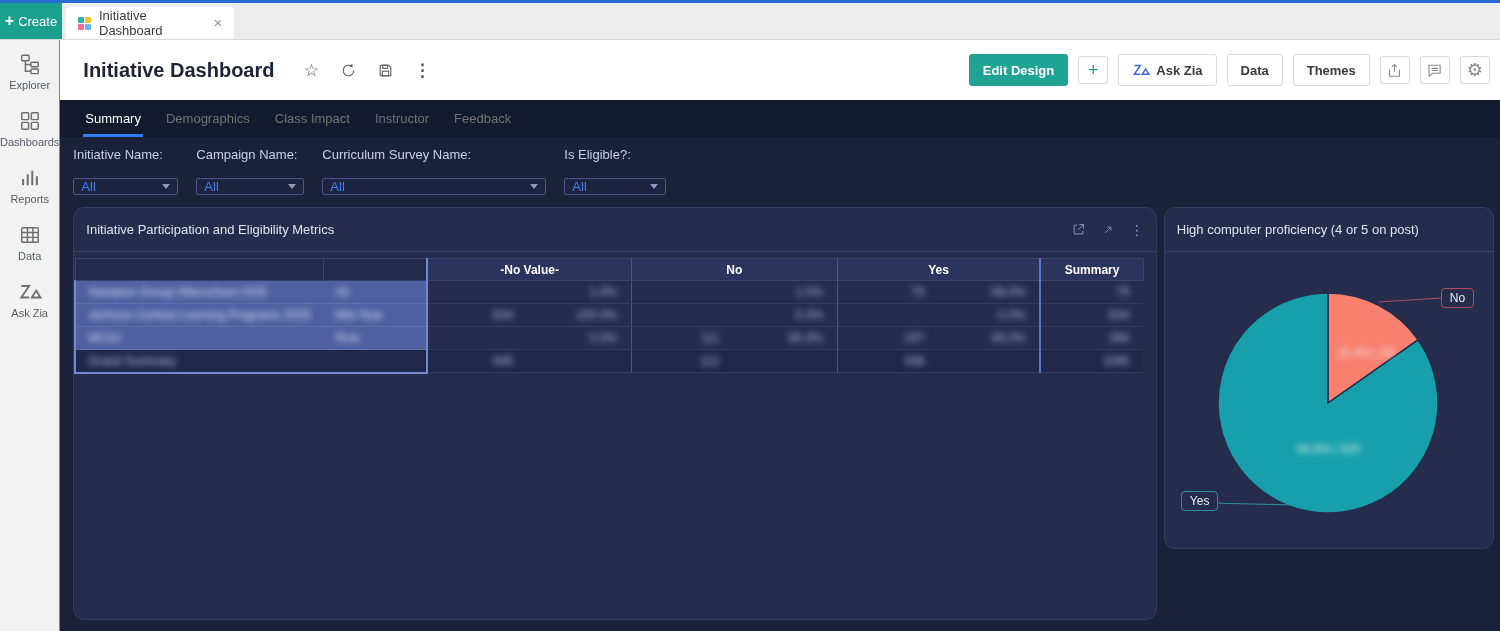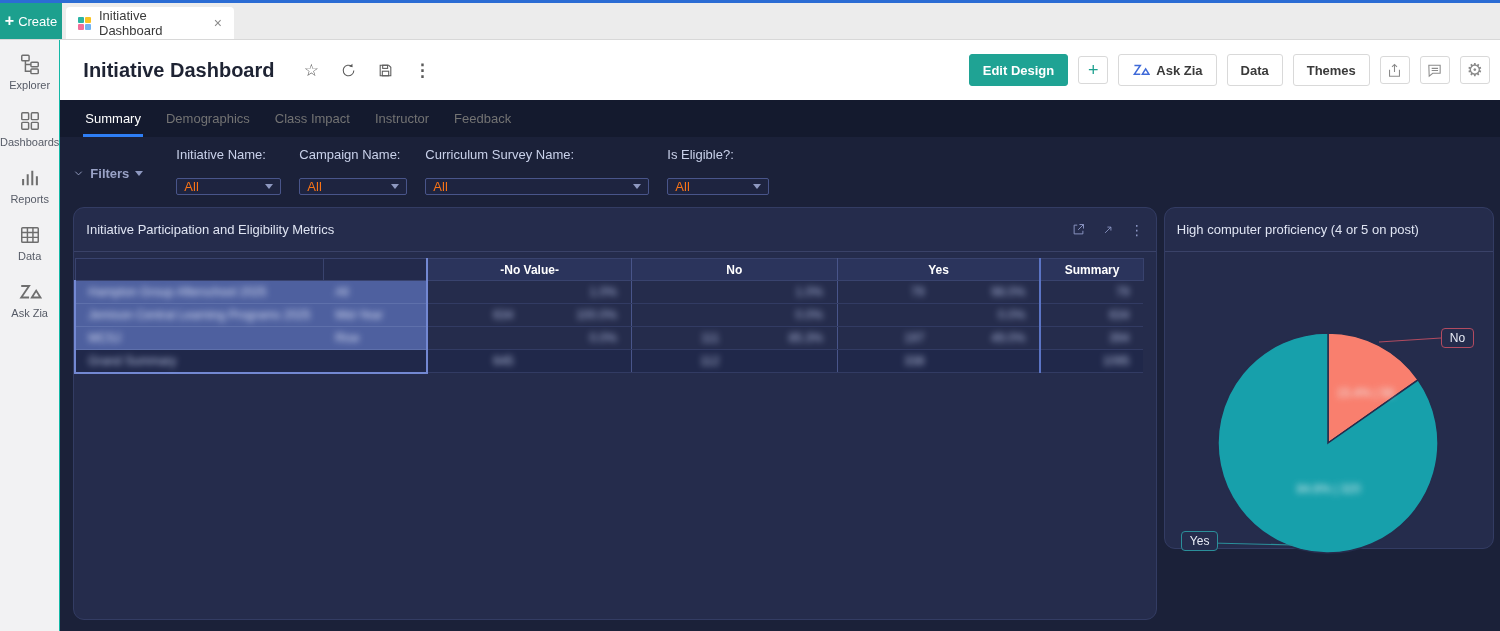--- a/index.html
+++ b/index.html
@@ -58,21 +58,21 @@
 
   .filtersbar { height:57px; display:flex; padding:10px 0 0 13px; }
   .filters-toggle { display:flex; align-items:center; gap:6px; color:#99a2c6; font-size:13px;
           font-weight:bold; margin-top:6px; width:103px; cursor:pointer; }
   .filters-toggle svg { stroke:#99a2c6; fill:none; stroke-width:2; }
   .caret { width:0; height:0; border-left:4px solid transparent; border-right:4px solid transparent;
           border-top:5px solid #8e98c0; }
   .fgroup { display:flex; flex-direction:column; gap:16px; margin-right:18px; }
   .flabel { font-size:13px; color:#c9d1ea; }
   .fselect { height:21px; border:1px solid #49558a; border-radius:2px; background:#1e2440;
-          display:flex; align-items:center; padding:0 7px; font-size:13px; color:#f97316;
+          display:flex; align-items:center; padding:0 7px; font-size:13px; color:#3b82f6;
           justify-content:space-between; cursor:pointer; }
   .w105{width:105px}.w108{width:108px}.w224{width:224px}.w102{width:102px}
   .ml23{}
 
   .content { flex:1; display:flex; align-items:flex-start; padding:13px 8px 11px 13px; gap:7px; }
   .card { background:#252c4c; border:1px solid #333c63; border-radius:11px; }
   .card-head { height:44px; display:flex; align-items:center; padding:0 12px;
           border-bottom:1px solid #3a4268; }
   .card-title { font-size:13px; color:#dfe4f2; }
   .card-icons { margin-left:auto; display:flex; align-items:center; gap:15px; }
@@ -91,21 +91,21 @@
   tr.data td.hl { background:#4e609f; border-bottom:1px solid #5e70ab; }
   .sel-l { border-left:2px solid #7388d2; }
   .sel-r { border-right:2px solid #7388d2; }
   .grp-r { border-right:1px solid #49558a; }
   .sum-l { border-right:2px solid #5b74c4; }
   tr.grand td { background:#20284a; color:#c5cfec; }
   tr.grand td.name { border-bottom:2px solid #7388d2; }
   .redacted { filter:blur(3px); opacity:.9; }
 
   
-  .pie-card { width:330px; height:342px; display:flex; flex-direction:column;gap:40px; }
+  .pie-card { width:330px; height:342px; display:flex; flex-direction:column; }
   .pie-body { position:relative; flex:1; }
   .pie-body svg { position:absolute; left:0; top:0; }
   .callout { position:absolute; font-size:12px; color:#e8ebf5; background:#252c4c;
           border-radius:4px; padding:2px 8px; }
   .co-no  { left:276px; top:36px; border:1px solid #b24b60; }
   .co-yes { left:16px;  top:239px; border:1px solid #2b8f9a; }
   .slice-label { position:absolute; font-size:12px; color:#eef4f6; white-space:nowrap; }
   .sl-no  { left:172px; top:94px; }
   .sl-yes { left:132px; top:190px; }
 </style>
@@ -226,27 +226,20 @@
     <div class="main">
       <div class="tabstrip">
         <div class="dtab active">Summary</div>
         <div class="dtab">Demographics</div>
         <div class="dtab">Class Impact</div>
         <div class="dtab">Instructor</div>
         <div class="dtab">Feedback</div>
       </div>
 
       <div class="filtersbar">
-        <div class="filters-toggle">
-          <svg width="11" height="11" viewBox="0 0 24 24">
-              <path d="M5 8l7 7 7-7"></path>
-            </svg>
-          <span>Filters</span>
-          <span class="caret"></span>
-        </div>
         <div class="fgroup">
           <span class="flabel">Initiative Name:</span>
           <div class="fselect w105">
             <span>All</span>
             <span class="caret"></span>
           </div>
         </div>
         <div class="fgroup">
           <span class="flabel">Campaign Name:</span>
           <div class="fselect w108">

